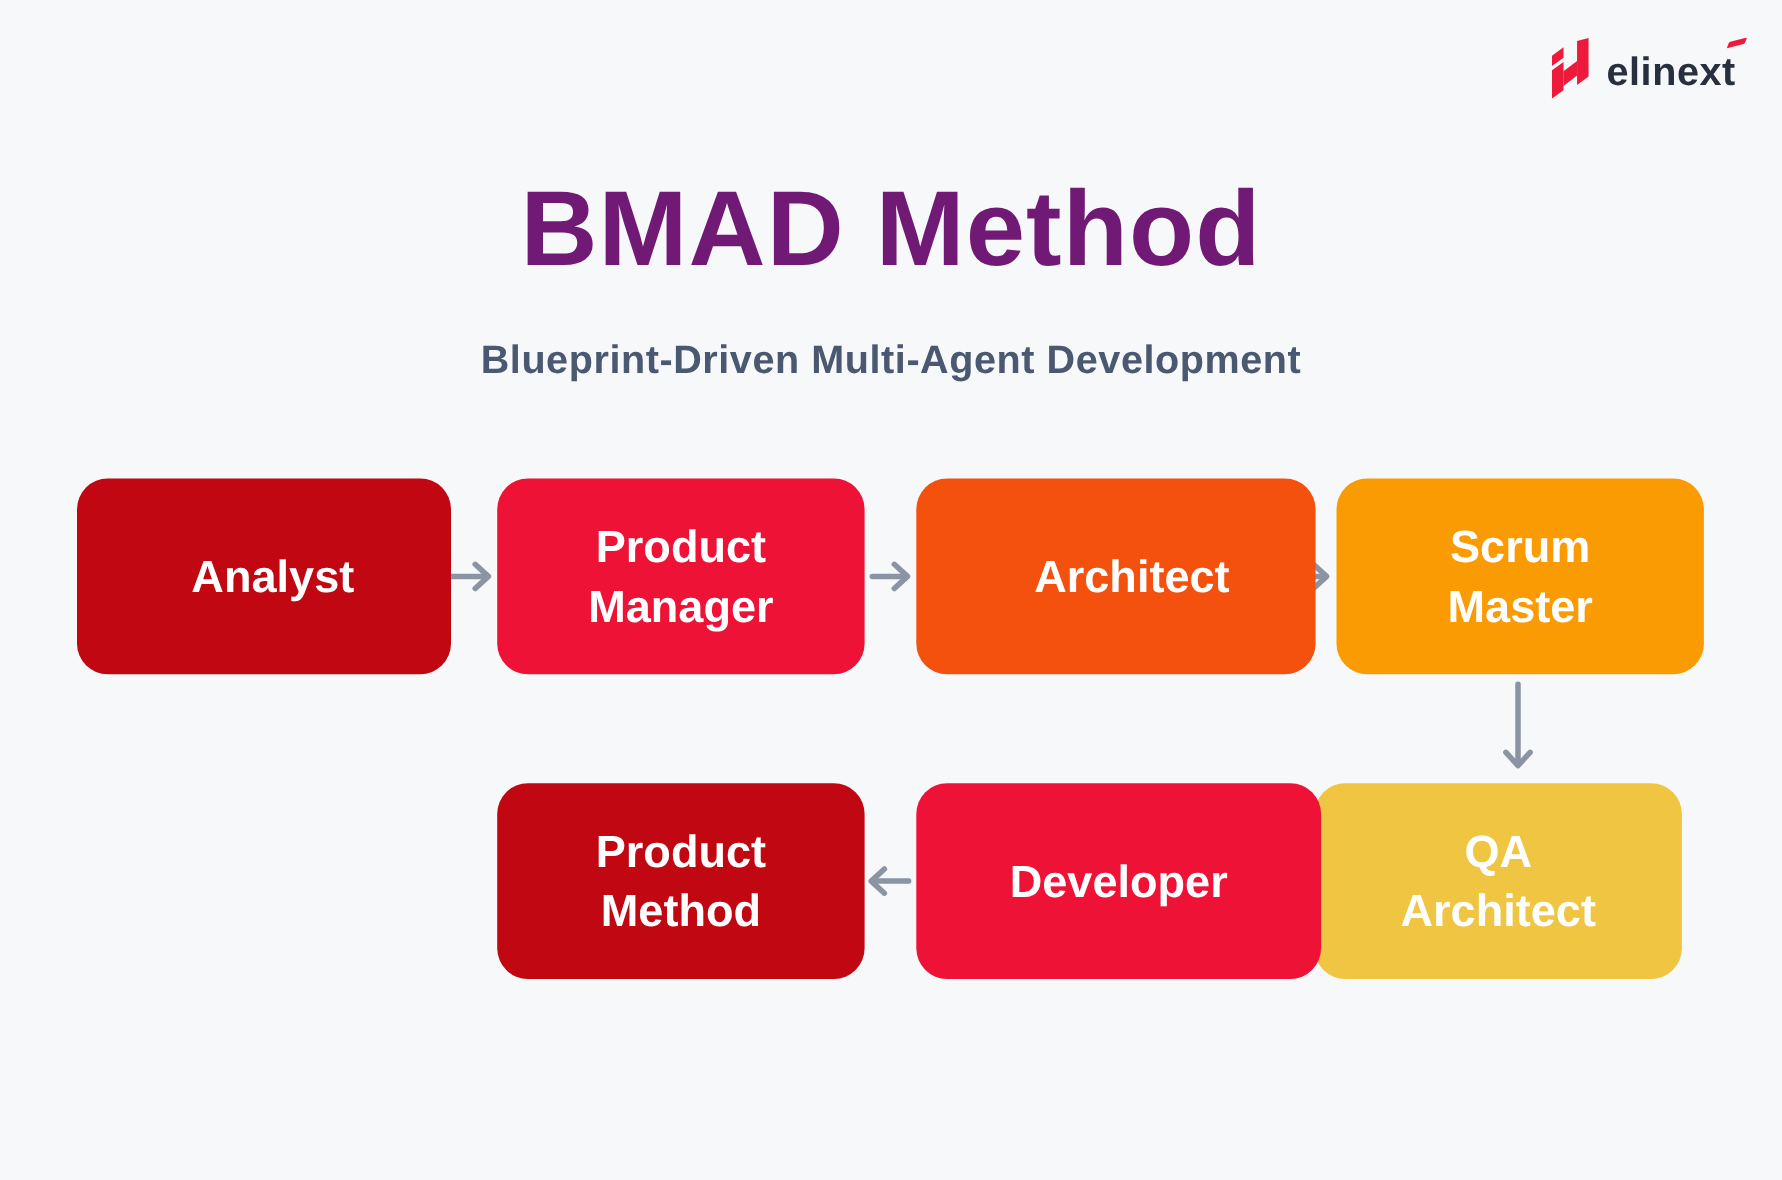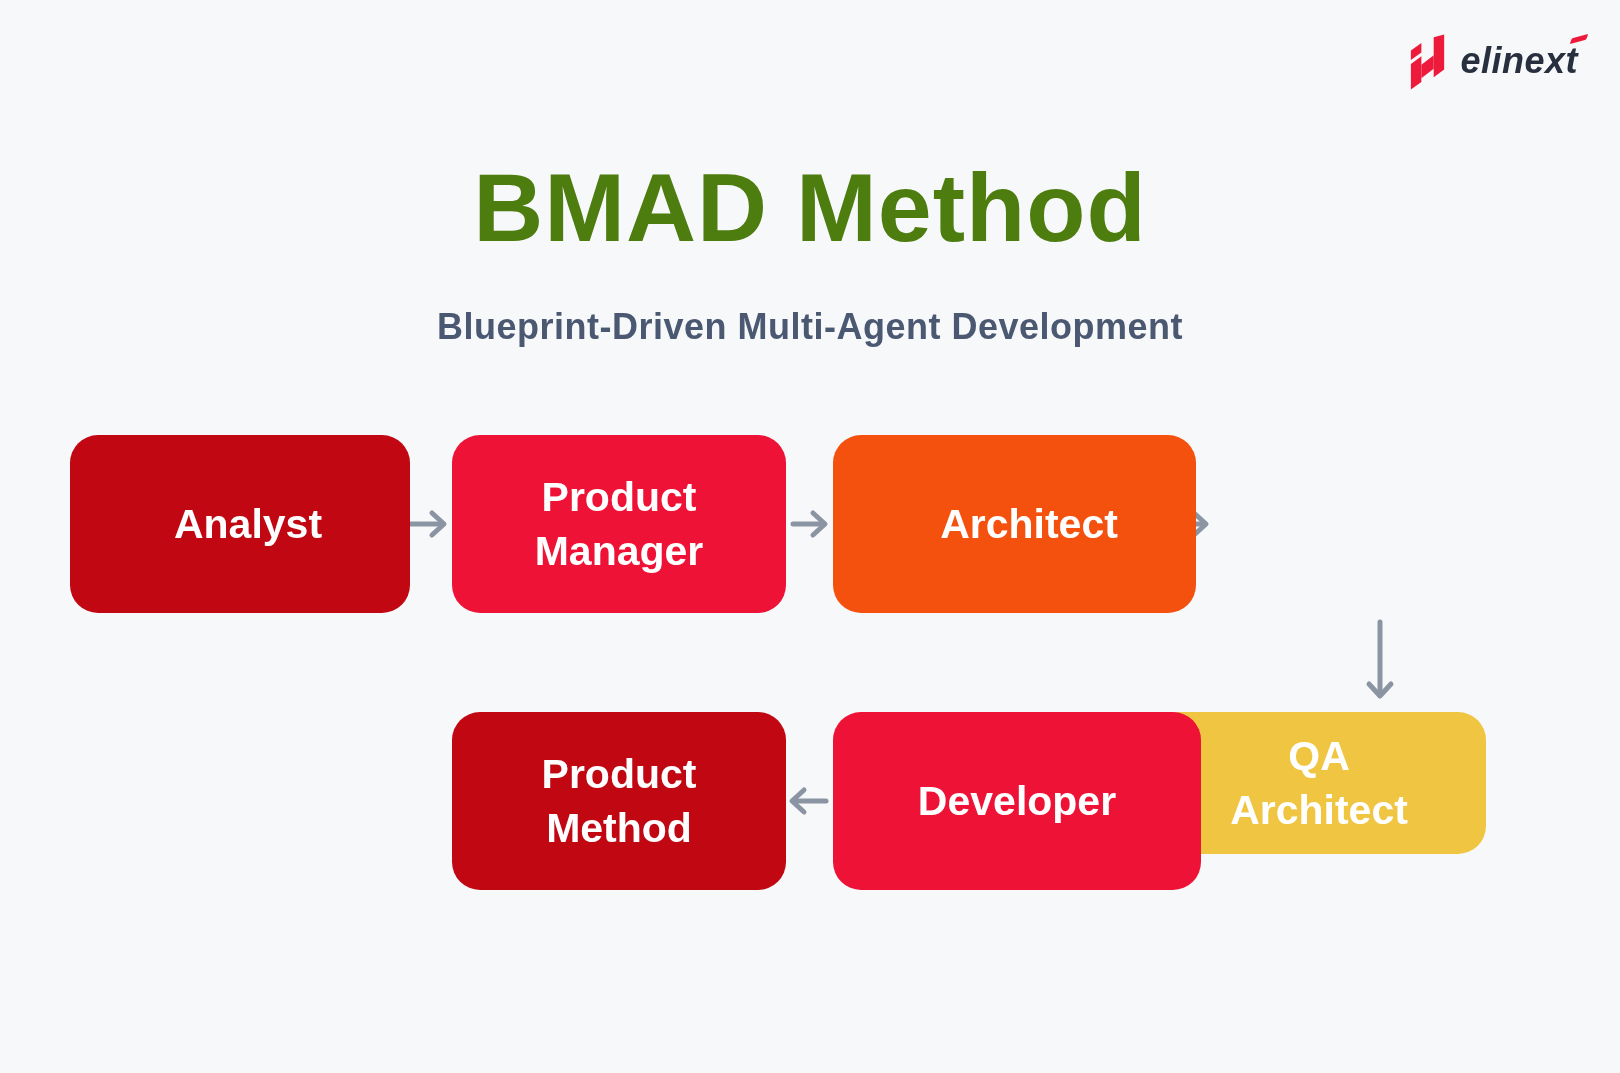--- a/index.html
+++ b/index.html
@@ -12,22 +12,22 @@
     overflow: hidden;
     background: #f7f8fa;
   }
 
   
   .logo {
     position: absolute;
     top: 34px;
     right: 32px;
     display: flex;
+    align-items: center;
     gap: 13px;
-    font-style: italic;
   }
   .logo-icon { line-height: 0; color: #ed1a3b; }
   .logo-word {
     position: relative;
     font-size: 36px;
     font-weight: 700;
     letter-spacing: 0.5px;
     padding-right: 10px;
     padding-top: 6px;
   }
@@ -78,21 +78,21 @@
     font-weight: 700;
     line-height: 1.32;
     text-align: center;
   }
   .node-line { display: block; }
 
   .n-analyst        { left: 70px;   top: 435px; width: 324px; height: 178px; padding-left: 16px; }
   .n-product-manager{ left: 452px;  top: 435px; width: 334px; height: 178px; }
   .n-architect      { left: 833px;  top: 435px; width: 334px; height: 178px; }
   .n-scrum-master   { left: 1215px; top: 435px; width: 334px; height: 178px; }
-  .n-qa-engineer    { left: 1152px; top: 712px; width: 334px; height: 142px; }
+  .n-qa-engineer    { left: 1195px; top: 712px; width: 334px; height: 178px; }
   .n-developer      { left: 833px;  top: 712px; width: 368px; height: 178px; }
   .n-product-owner  { left: 452px;  top: 712px; width: 334px; height: 178px; }
 
   
   .arrows {
     position: absolute;
     left: 0; top: 0;
     width: 1620px;
     height: 1073px;
     pointer-events: none;
@@ -109,21 +109,21 @@
         <polygon points="2,17 13,9 13,19 2,27" fill="currentColor"></polygon>
         <polygon points="2,31 13,23 13,50 2,58" fill="currentColor"></polygon>
         <polygon points="13,32 26,22 26,36 13,46" fill="currentColor"></polygon>
         <polygon points="26,3 37,0 37,37 26,45" fill="currentColor"></polygon>
       </svg>
     </span>
     <span class="logo-word" style="color: rgb(40, 48, 63);">elinext</span>
     <span class="logo-accent-mark" style="background-color: rgb(237, 26, 59);"></span>
   </div>
 
-  <h1 class="title" style="color: #4d7c0f;">BMAD Method</h1>
+  <h1 class="title" style="color: #701a75;">BMAD Method</h1>
   <h2 class="subtitle" style="color: rgb(75, 88, 113);">Blueprint-Driven Multi-Agent Development</h2>
 
   <svg class="arrows" viewBox="0 0 1620 1073" style="color: rgb(139, 148, 163);">
     <g stroke="currentColor" stroke-width="5" fill="none" stroke-linecap="round" stroke-linejoin="round">
       <g>
         <line x1="401" y1="524" x2="442" y2="524"></line>
         <polyline points="432,513 444,524 432,535"></polyline>
       </g>
       <g>
         <line x1="793" y1="524" x2="823" y2="524"></line>
@@ -156,20 +156,24 @@
   <div class="node n-product-manager" style="background-color: rgb(238, 18, 55); color: rgb(255, 255, 255);">
     <span class="node-line">Product</span>
     <span class="node-line">Manager</span>
   </div>
 
   <div class="node n-architect" style="background-color: rgb(244, 81, 15); color: rgb(255, 255, 255); padding-left: 29px;">
     <span class="node-line">Architect</span>
     <span class="node-line"></span>
   </div>
 
+  <div class="node n-scrum-master" style="background-color: rgb(251, 155, 3); color: rgb(255, 255, 255);">
+    <span class="node-line">Scrum</span>
+    <span class="node-line">Master</span>
+  </div>
 
   <div class="node n-qa-engineer" style="background-color: rgb(240, 197, 66); color: rgb(255, 255, 255);">
     <span class="node-line">QA</span>
     <span class="node-line">Architect</span>
   </div>
 
   <div class="node n-developer" style="background-color: rgb(238, 18, 55); color: rgb(255, 255, 255);">
     <span class="node-line">Developer</span>
     <span class="node-line"></span>
   </div>

